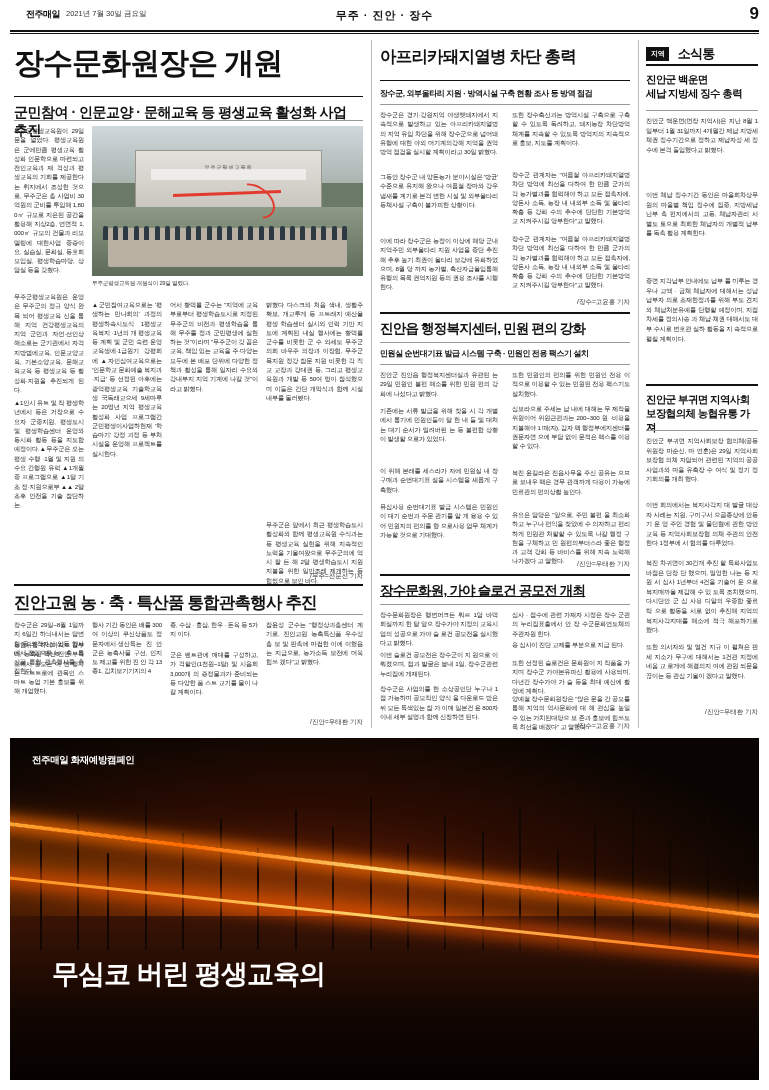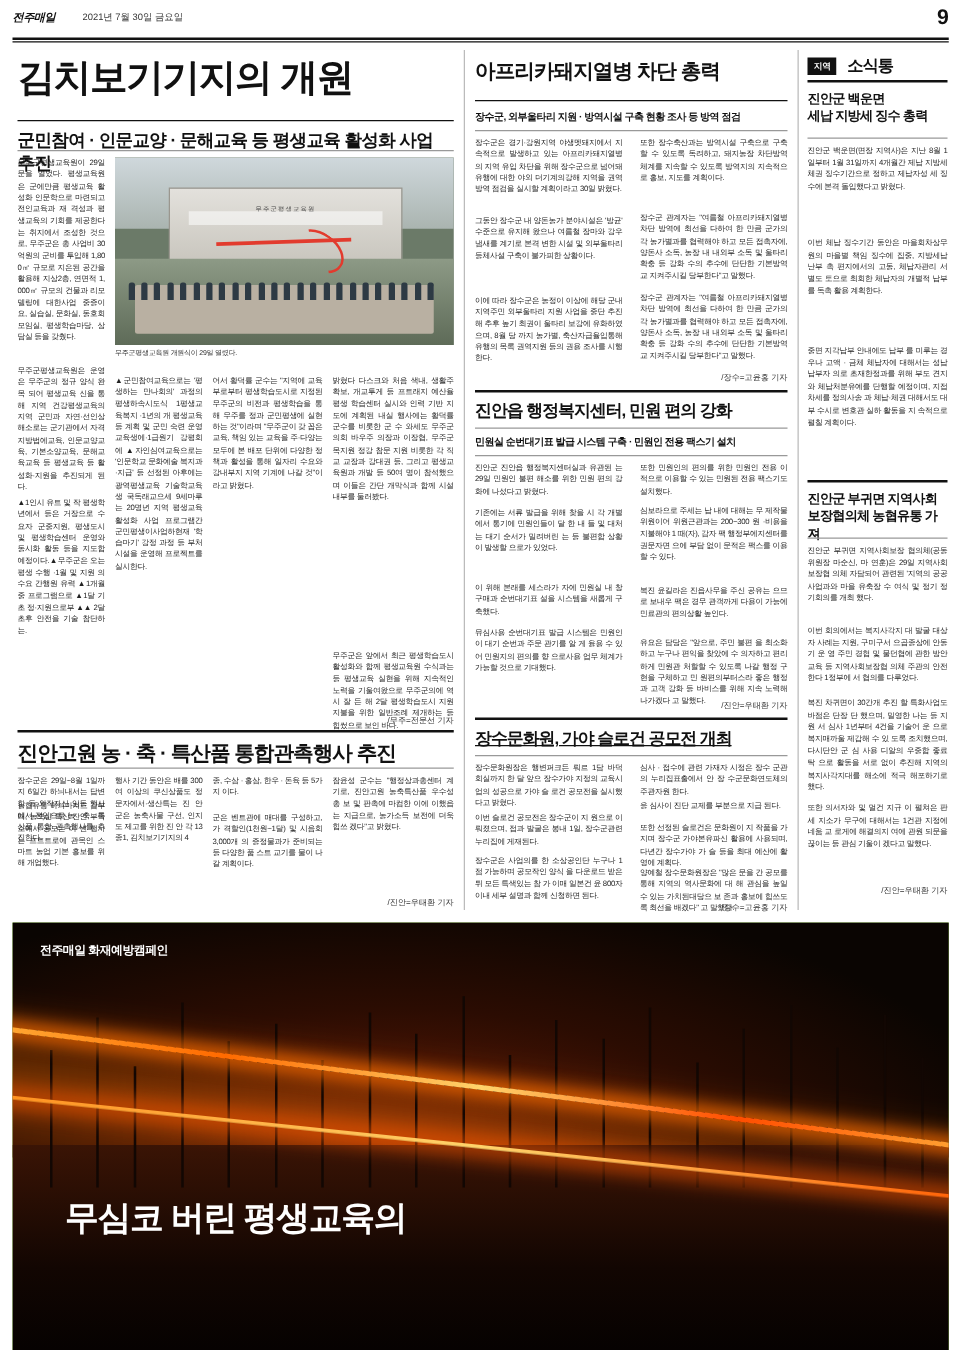--- a/index.html
+++ b/index.html
@@ -1,21 +1,21 @@
 <!DOCTYPE html>
 <html><head>
 <meta charset="utf-8">
 <style>
   html,body{margin:0;padding:0;background:#fff;}
   body{width:769px;height:1090px;font-family:"Liberation Sans",sans-serif;color:#111;}
   .page{position:relative;width:769px;height:1090px;overflow:hidden;background:#fff;}
 
   
   .masthead{position:absolute;left:10px;top:8px;width:749px;height:22px;}
-  .mh-left{position:absolute;left:0;top:0;font-size:9px;font-weight:bold;letter-spacing:-0.5px;font-style:italic;}
+  .mh-left{position:absolute;left:16px;top:0;font-size:9px;font-weight:bold;letter-spacing:-0.5px;}
   .mh-date{position:absolute;left:56px;top:1px;font-size:7.5px;color:#333;}
   .mh-center{position:absolute;left:0;right:0;top:0;text-align:center;font-size:11px;font-weight:bold;letter-spacing:1px;}
   .mh-page{position:absolute;right:0;top:-4px;font-size:17px;font-weight:bold;}
   .mh-rule{position:absolute;left:10px;top:30px;width:749px;height:2px;background:#111;}
   .mh-rule2{position:absolute;left:10px;top:33px;width:749px;height:1px;background:#111;}
 
   
   .vrule{position:absolute;width:1px;background:#bbb;}
   .hrule{position:absolute;height:1px;background:#111;}
   .hrule-thin{position:absolute;height:1px;background:#999;}
@@ -83,30 +83,31 @@
   .banner .l2{position:absolute;left:128px;top:262px;color:#fff;font-size:27px;font-weight:bold;letter-spacing:-1px;}
 </style>
 </head>
 <body>
 
 <div class="page">
 
   <div class="masthead">
     <div class="mh-left">전주매일</div>
     <div class="mh-date">2021년 7월 30일 금요일</div>
+    <div class="mh-center">무주 · 진안 · 장수</div>
     <div class="mh-page">9</div>
   </div>
   <div class="mh-rule"></div>
   <div class="mh-rule2"></div>
 
   <div class="vrule" style="left:371px;top:40px;height:688px;"></div>
   <div class="vrule" style="left:638px;top:40px;height:688px;"></div>
 
   <div class="col" style="left:14px;top:46px;width:349px;">
-    <div class="headline">김치보기기지의 개원</div>
+    <div class="headline">장수문화원장은 개원</div>
   </div>
   <div class="hrule" style="left:14px;top:96px;width:349px;"></div>
   <div class="col" style="left:14px;top:104px;width:349px;">
     <div class="subhead">군민참여 · 인문교양 · 문해교육 등 평생교육 활성화 사업 추진</div>
   </div>
   <div class="hrule-thin" style="left:14px;top:120px;width:349px;"></div>
 
   <div class="col body-text" style="left:14px;top:126px;width:70px;height:160px;">무주군평생교육원이 29일 문을 열었다. 평생교육원은 군에만큼 평생교육 활성화 인문학으로 마련되고 전인교육과 재 격성과 평생교육의 기회를 제공한다는 취지에서 조성한 것으로, 무주군은 총 사업비 30억원의 군비를 투입해 1,800㎡ 규모로 지은된 공간을 활용해 지상2층, 연면적 1,000㎡ 규모의 건물과 리모델링에 대한사업 중증이요, 실습실, 문화실, 동호회 모임실, 평생학습마당, 상담실 등을 갖췄다.</div>
 
   <div class="photo" style="position:absolute;left:92px;top:126px;width:271px;height:150px;">

